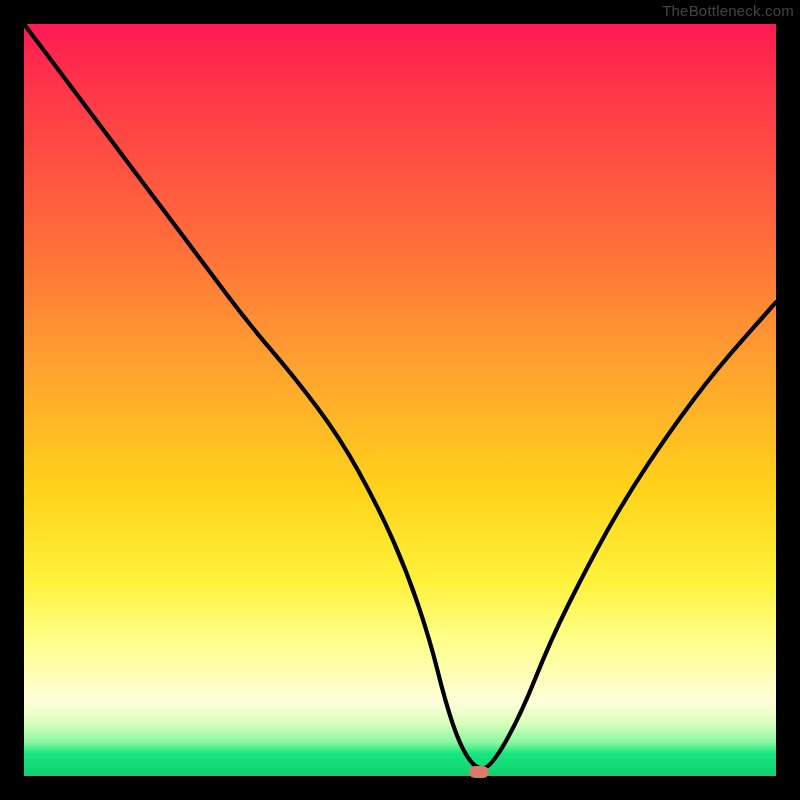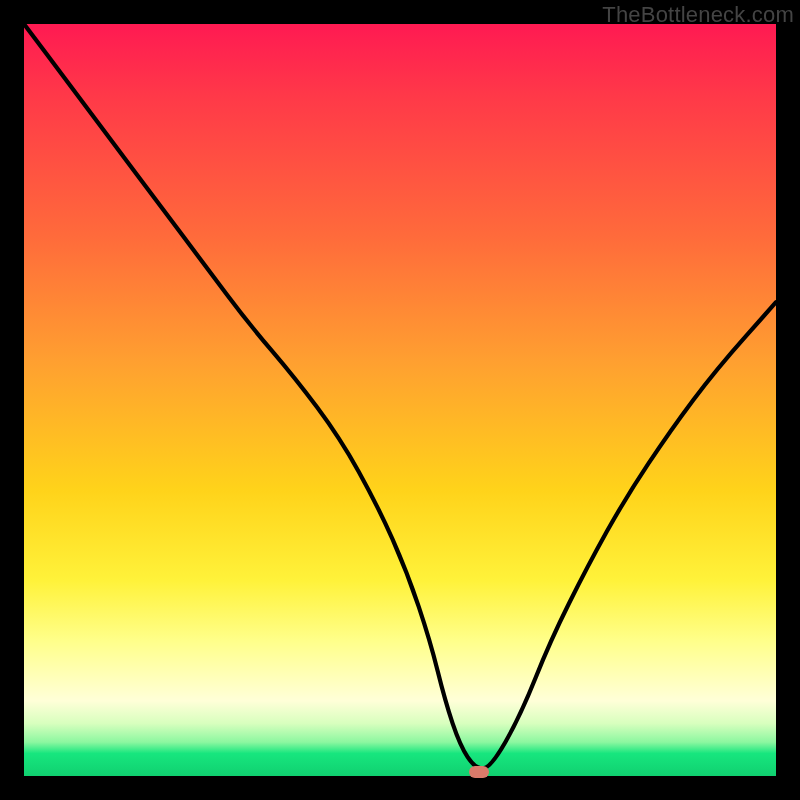--- a/index.html
+++ b/index.html
@@ -40,21 +40,21 @@
       #8cf7a0 95.5%,
       #17e67e 97%,
       #10d070 100%
     );
   }
   .watermark {
     position: absolute;
     top: 2px;
     right: 6px;
     color: #444;
-    font-size: 22px;
+    font-size: 15px;
     font-weight: 500;
     letter-spacing: 0.2px;
     user-select: none;
   }
   svg.curve {
     position: absolute;
     left: 0;
     top: 0;
     width: 752px;
     height: 752px;

